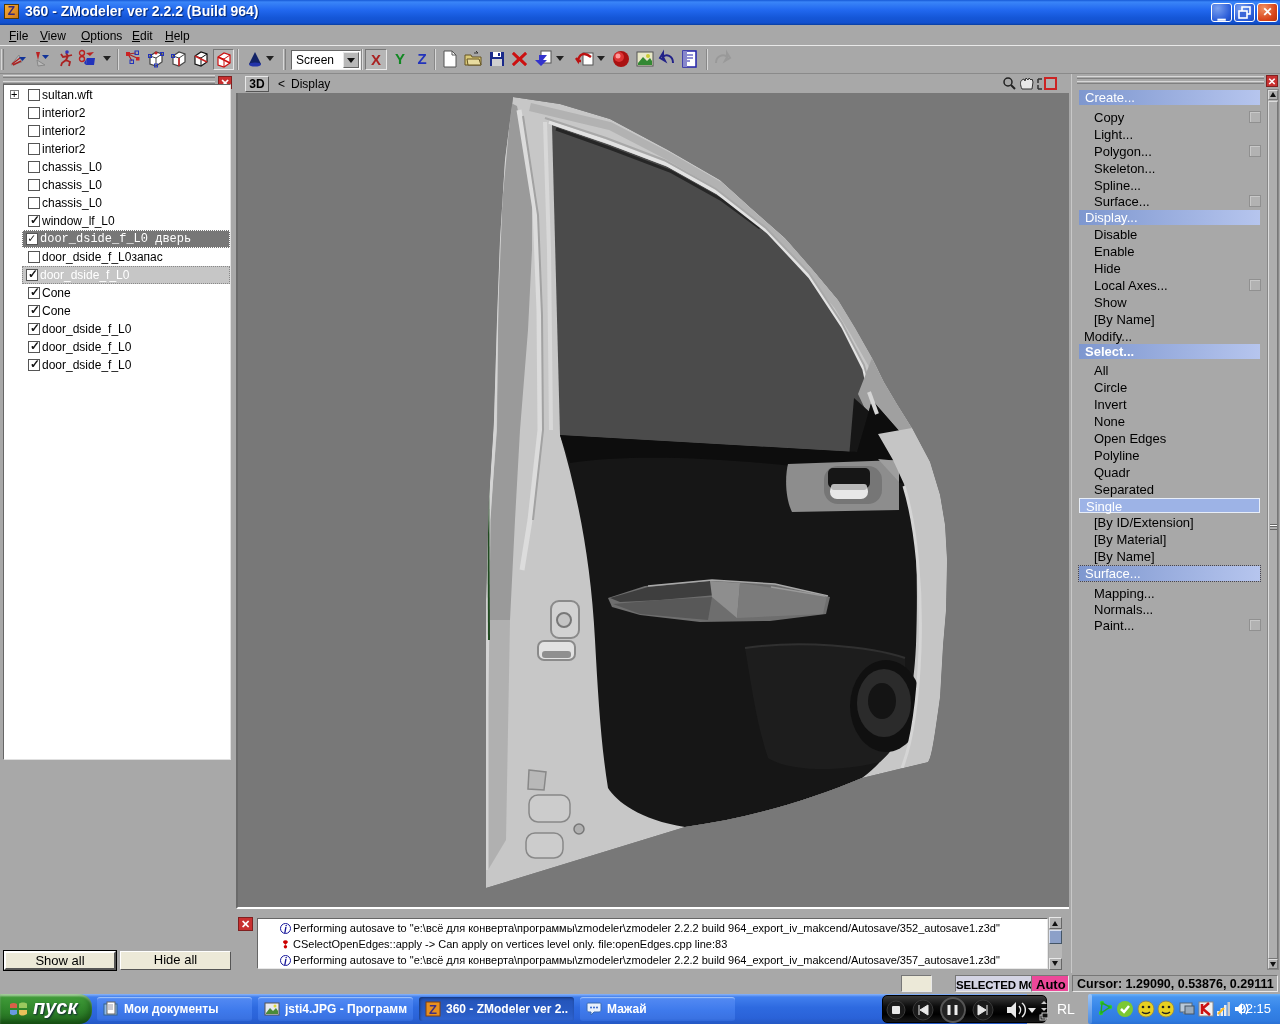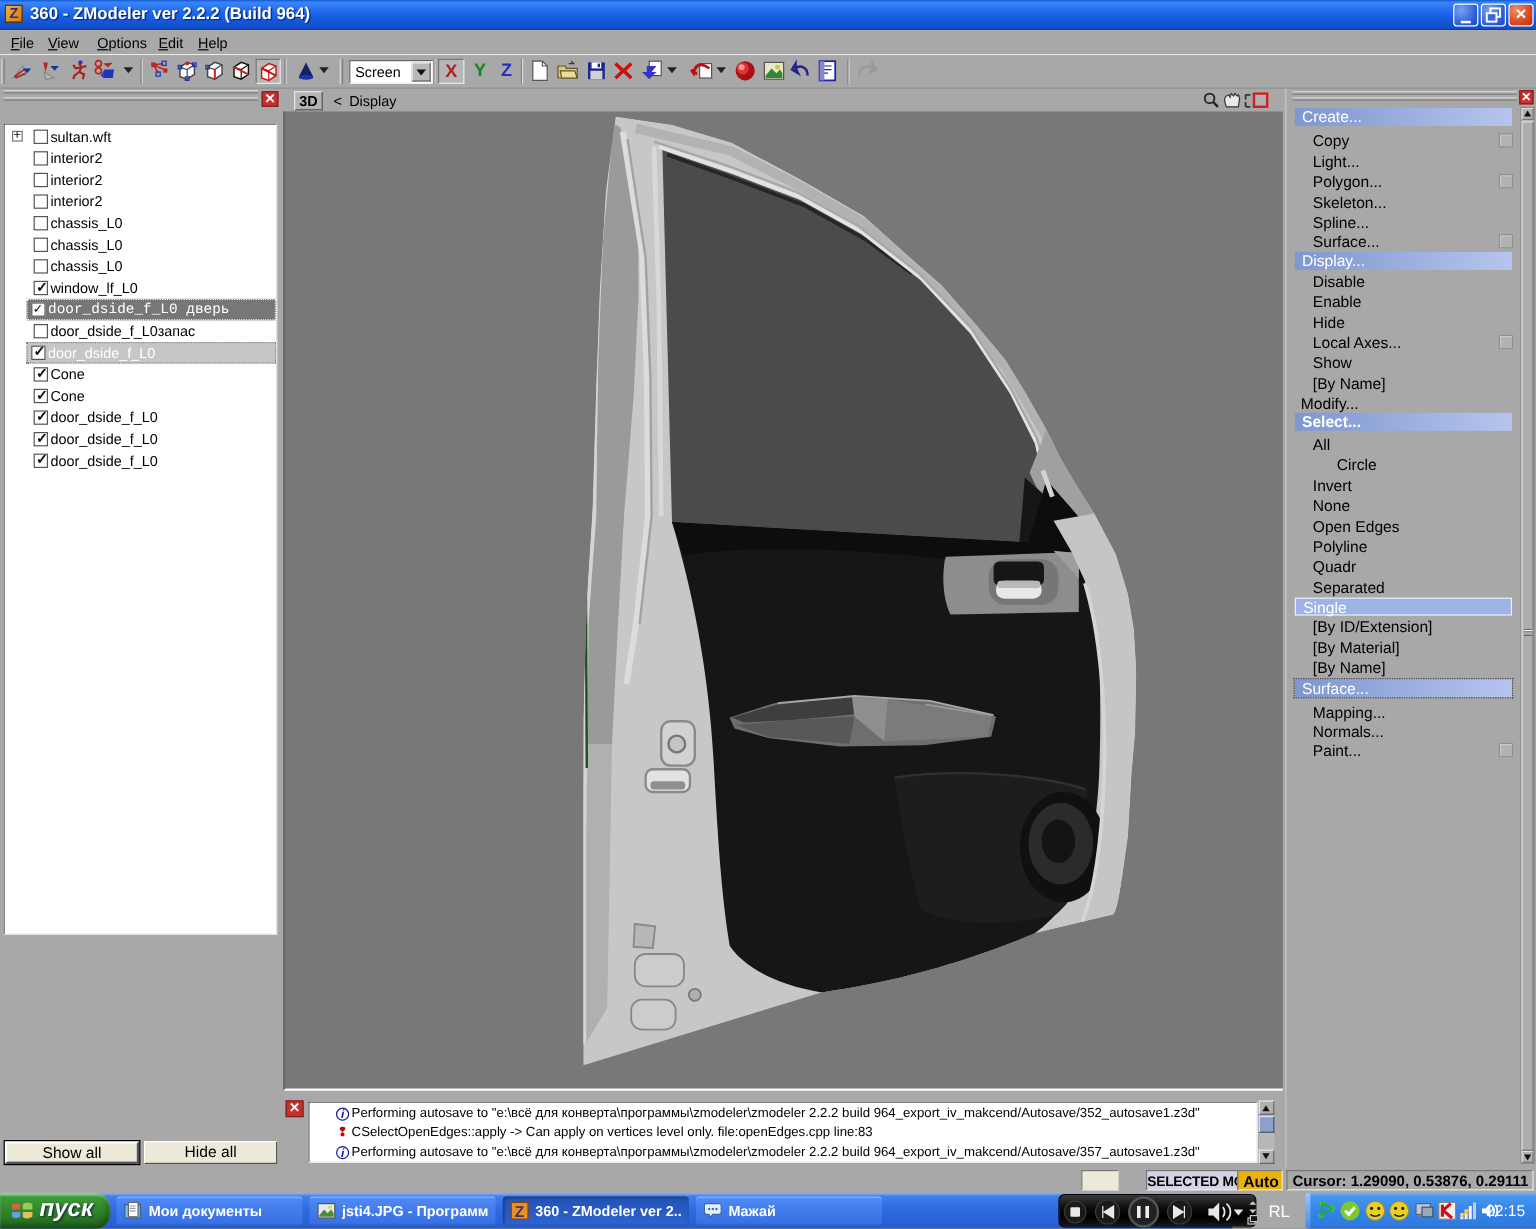--- a/index.html
+++ b/index.html
@@ -31,21 +31,21 @@
   .darr { position:absolute; top:10px; width:0; height:0; border-left:4px solid transparent; border-right:4px solid transparent; border-top:5px solid #222; }
   #combo { position:absolute; left:291px; top:4px; width:70px; height:20px; background:#fff; border:1px solid; border-color:#666 #eee #eee #666; font-size:12px; }
   #combo .cb-txt { position:absolute; left:4px; top:2px; }
   #combo .cb-btn { position:absolute; right:1px; top:1px; width:16px; height:16px; background:#b8b8b8; border:1px solid; border-color:#e8e8e8 #666 #666 #e8e8e8; }
   #combo .cb-btn:after { content:""; position:absolute; left:3px; top:5px; border-left:4px solid transparent; border-right:4px solid transparent; border-top:5px solid #111; }
   .xyz { position:absolute; top:3px; width:22px; height:21px; font-weight:bold; font-size:15px; text-align:center; line-height:20px; }
   
   #leftpanel { left:0; top:74px; width:236px; height:899px; background:#a8a8a8; }
   .grip { position:absolute; height:3px; border-top:1px solid #d8d8d8; border-bottom:1px solid #808080; }
   .redx { background:#c83030; border:1px solid #802020; color:#fff; font-weight:bold; text-align:center; }
-  #tree { position:absolute; left:3px; top:29px; width:228px; height:676px; background:#fff; border:1px solid; border-color:#666 #e0e0e0 #e0e0e0 #666; overflow:hidden; }
+  #tree { position:absolute; left:3px; top:10px; width:228px; height:676px; background:#fff; border:1px solid; border-color:#666 #e0e0e0 #e0e0e0 #666; overflow:hidden; }
   .trow { position:absolute; left:0; width:226px; height:18px; font-size:12px; color:#000; }
   .trow .lbl { position:absolute; left:38px; top:2px; white-space:nowrap; }
   .cbx { position:absolute; left:24px; top:3px; width:12px; height:12px; background:#fff; border:1px solid #555; }
   .cbx.c:after { content:"✓"; position:absolute; left:1px; top:-3px; font-size:12px; font-weight:bold; color:#111; }
   .plus { position:absolute; left:6px; top:4px; width:9px; height:9px; border:1px solid #777; background:#fff; }
   .plus:after { content:"+"; position:absolute; left:0px; top:-3px; font-size:11px; color:#000; }
   .btn98 { position:absolute; background:#ece9d8; border:1px solid; border-color:#fff #555 #555 #fff; font-size:13px; text-align:center; color:#000; }
   
   #vp-top { left:236px; top:74px; width:835px; height:19px; background:#a8a8a8; }
   #vp-3d { position:absolute; left:9px; top:2px; width:24px; height:16px; background:#b4b4b4; border:1px solid; border-color:#e8e8e8 #555 #555 #e8e8e8; font-size:12px; font-weight:bold; text-align:center; line-height:14px; }
@@ -470,21 +470,21 @@
     <div class="rp-it" style="top:153px;">Disable</div>
     <div class="rp-it" style="top:170px;">Enable</div>
     <div class="rp-it" style="top:187px;">Hide</div>
     <div class="rp-it" style="top:204px;">Local Axes...</div>
       <div class="rp-chk" style="top:205px;"></div>
     <div class="rp-it" style="top:221px;">Show</div>
     <div class="rp-it" style="top:238px;">[By Name]</div>
     <div class="rp-it" style="top:255px; left:12px;">Modify...</div>
     <div class="rp-hdr" style="top:270px;font-weight:bold;">Select...</div>
     <div class="rp-it" style="top:289px;">All</div>
-    <div class="rp-it" style="top:306px;margin-left:20px;">Circle</div>
+    <div class="rp-it" style="top:306px;">Circle</div>
     <div class="rp-it" style="top:323px;">Invert</div>
     <div class="rp-it" style="top:340px;">None</div>
     <div class="rp-it" style="top:357px;">Open Edges</div>
     <div class="rp-it" style="top:374px;">Polyline</div>
     <div class="rp-it" style="top:391px;">Quadr</div>
     <div class="rp-it" style="top:408px;">Separated</div>
     <div class="rp-hdr" style="top:424px; background:#9db3e6; border:1px solid #e8eef8;">Single</div>
     <div class="rp-it" style="top:441px;">[By ID/Extension]</div>
     <div class="rp-it" style="top:458px;">[By Material]</div>
     <div class="rp-it" style="top:475px;">[By Name]</div>
@@ -518,21 +518,21 @@
     <div style="position:absolute; left:3px; top:4px; width:0; height:0; border-left:3px solid transparent; border-right:3px solid transparent; border-bottom:5px solid #111;"></div>
     <div style="position:absolute; left:0; top:13px; width:13px; height:14px; background:#8ca0c8; border:1px solid; border-color:#d8e0f0 #456 #456 #d8e0f0;"></div>
     <div style="position:absolute; left:0; bottom:0; width:13px; height:12px; background:#b0b0b0; border:1px solid; border-color:#e8e8e8 #666 #666 #e8e8e8;"></div>
     <div style="position:absolute; left:3px; bottom:4px; width:0; height:0; border-left:3px solid transparent; border-right:3px solid transparent; border-top:5px solid #111;"></div>
   </div>
 </div>
 
 <div id="statusbar" class="abs">
   <div class="scell" style="left:901px; width:31px; background:#ece9d8;"></div>
   <div class="scell" style="left:934px; width:80px; background:#d4d4e4; font-weight:bold; text-align:center; font-size:11.5px; letter-spacing:-0.2px; padding:3px 0;margin-left:21px;">SELECTED MODE</div>
-  <div class="scell" style="left:1031px; width:38px; background:#eab308; font-weight:bold; text-align:right;">Auto</div>
+  <div class="scell" style="left:1031px; width:38px; background:#ec4899; font-weight:bold; text-align:right;">Auto</div>
   <div class="scell" style="left:1072px; width:206px; font-size:12.5px;font-weight:bold;">Cursor: 1.29090, 0.53876, 0.29111</div>
 </div>
 
 <div id="taskbar" class="abs">
   <div id="startbtn">
       <svg style="position:absolute;left:9px;top:6px;" width="19" height="18" viewBox="0 0 19 18">
   <path d="M1,4 C3,2.5 6,2.5 8,4 L8,8 L1,8 Z" fill="#d86048"></path>
         <path d="M10,3.5 C12,2 16,2 18,3.5 L18,8 L10,8 Z" fill="#9ac95e"></path>
   <path d="M1,10 L8,10 L8,14 C5,15.5 3,15.5 1,14 Z" fill="#6a9ae0"></path>
         <path d="M10,10 L18,10 L18,14 C14,16 12,16 10,14 Z" fill="#e8c05a"></path>

